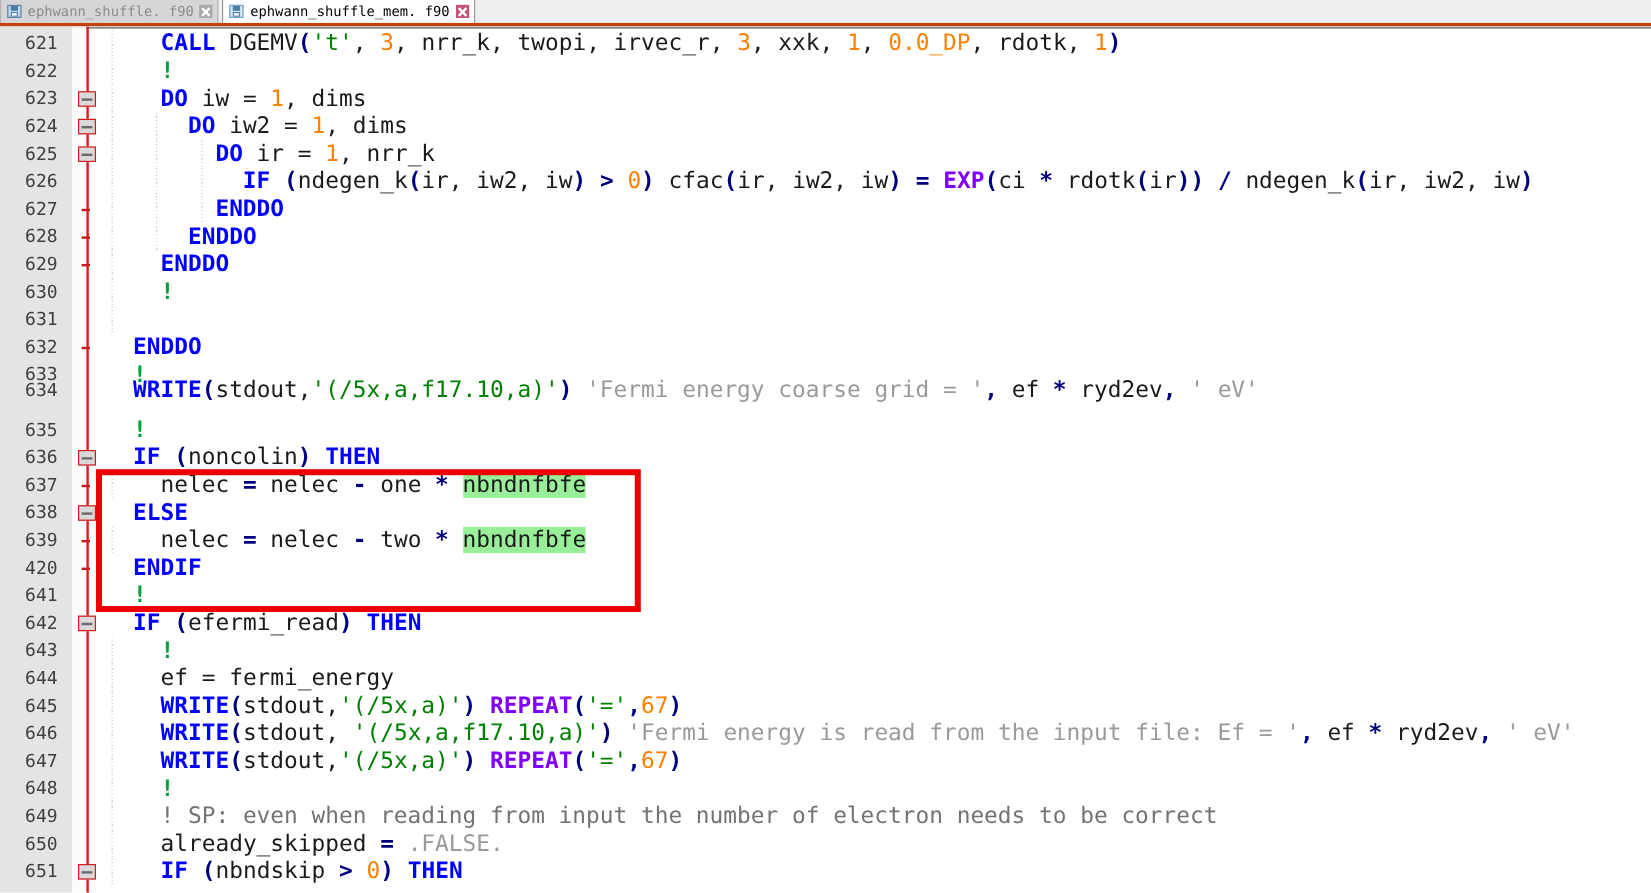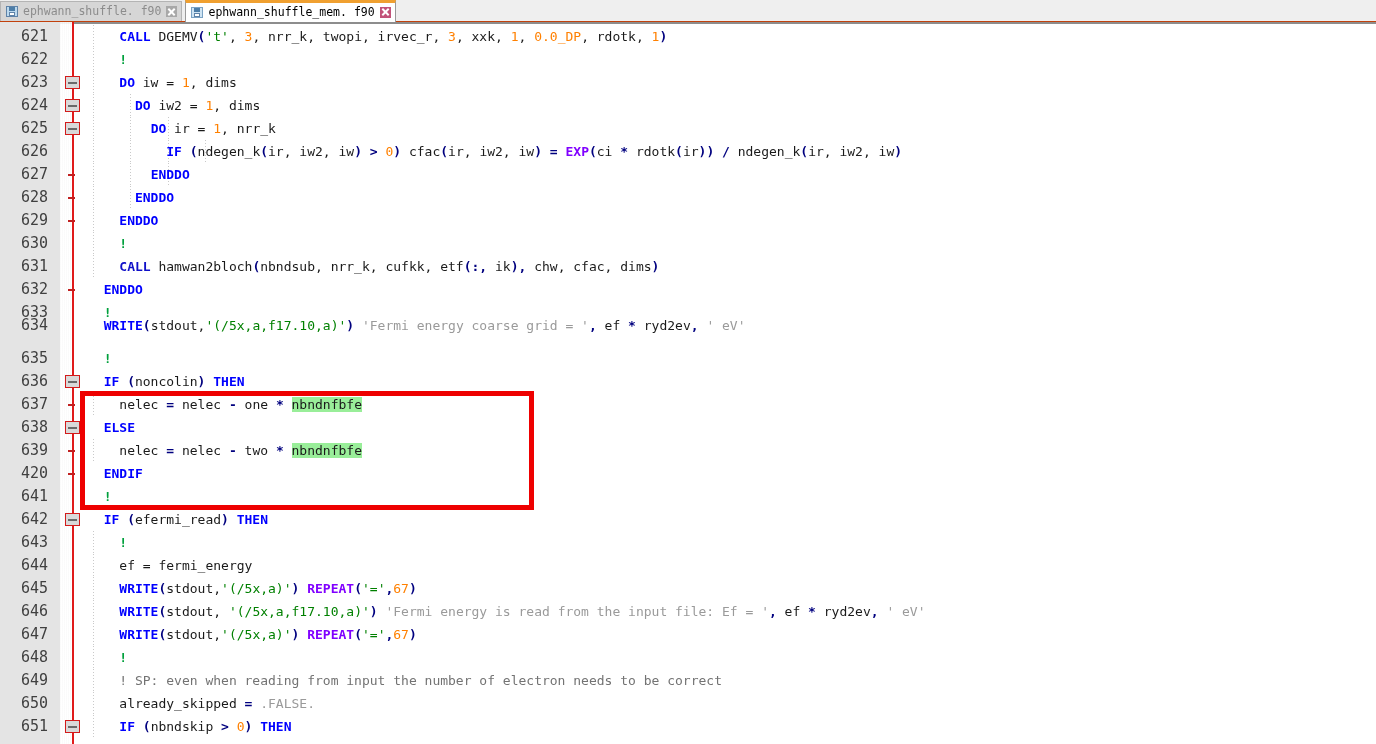--- a/index.html
+++ b/index.html
@@ -5,22 +5,22 @@
   html,body{margin:0;padding:0;background:#fff;}
   body{
     width:1376px;height:744px;overflow:hidden;
     font-family:"DejaVu Sans Mono","Liberation Mono",monospace;
     -webkit-font-smoothing:none;
   }
 
   
   #tabbar{
     position:relative;height:22px;background:#efefef;
-    border-bottom:1px solid #c2410c;box-sizing:border-box;
-    display:flex;align-items:center;
+    border-bottom:3px solid #c2410c;box-sizing:border-box;
+    display:flex;align-items:flex-end;
   }
   .tab{
     display:flex;align-items:center;gap:5px;
     height:21px;box-sizing:border-box;
     padding:0 4px 0 5px;font-size:11.5px;
     font-family:"DejaVu Sans Mono","Liberation Mono",monospace;
     white-space:nowrap;position:relative;
   }
   .tab.inactive{
     background:#d6d6d6;color:#8c8c8c;
@@ -83,21 +83,21 @@
   .line{
     position:absolute;left:0;right:0;height:23px;
   }
   .lnum{
     position:absolute;left:0;width:48px;text-align:right;
     font-size:15px;line-height:23px;color:#404040;
     font-family:"DejaVu Sans Mono","Liberation Mono",monospace;
   }
   .code{
     position:absolute;left:88px;top:0;height:23px;
-    font-size:13px;line-height:23px;
+    font-size:19px;line-height:23px;
     white-space:pre;color:#000;
     font-family:"DejaVu Sans Mono","Liberation Mono",monospace;
   }
 
   
   .fold{
     position:absolute;left:65px;top:5px;width:15px;height:13px;
     border:1.5px solid #d21b1b;background:#d9d9d9;box-sizing:border-box;
   }
   .fold:before{
@@ -222,21 +222,20 @@
         <div class="code"><span class="pln">    </span><span class="kw">ENDDO</span></div>
       </div>
       <div class="line" style="top: 210px;">
         <div class="lnum">630</div>
         <div class="ig" style="left: 93px;"></div>
         <div class="code"><span class="pln">    </span><span class="bang">!</span></div>
       </div>
       <div class="line" style="top: 233px;">
         <div class="lnum">631</div>
         <div class="ig" style="left: 93px;"></div>
-        <div class="code"><span class="pln">    </span><span class="kw2">CALL</span><span class="pln"> hamwan2bloch</span><span class="op">(</span><span class="pln">nbndsub, nrr_k, cufkk, etf</span><span class="op">(:,</span><span class="pln"> ik</span><span class="op">),</span><span class="pln"> chw, cfac, dims</span><span class="op">)</span></div>
       </div>
       <div class="line" style="top: 256px;">
         <div class="lnum">632</div>
         <div class="foldtick"></div>
         <div class="code"><span class="pln">  </span><span class="kw">ENDDO</span></div>
       </div>
       <div class="line" style="top: 279px;">
         <div class="lnum">633</div>
         <div class="code"><span class="pln">  </span><span class="bang">!</span></div>
       </div>

